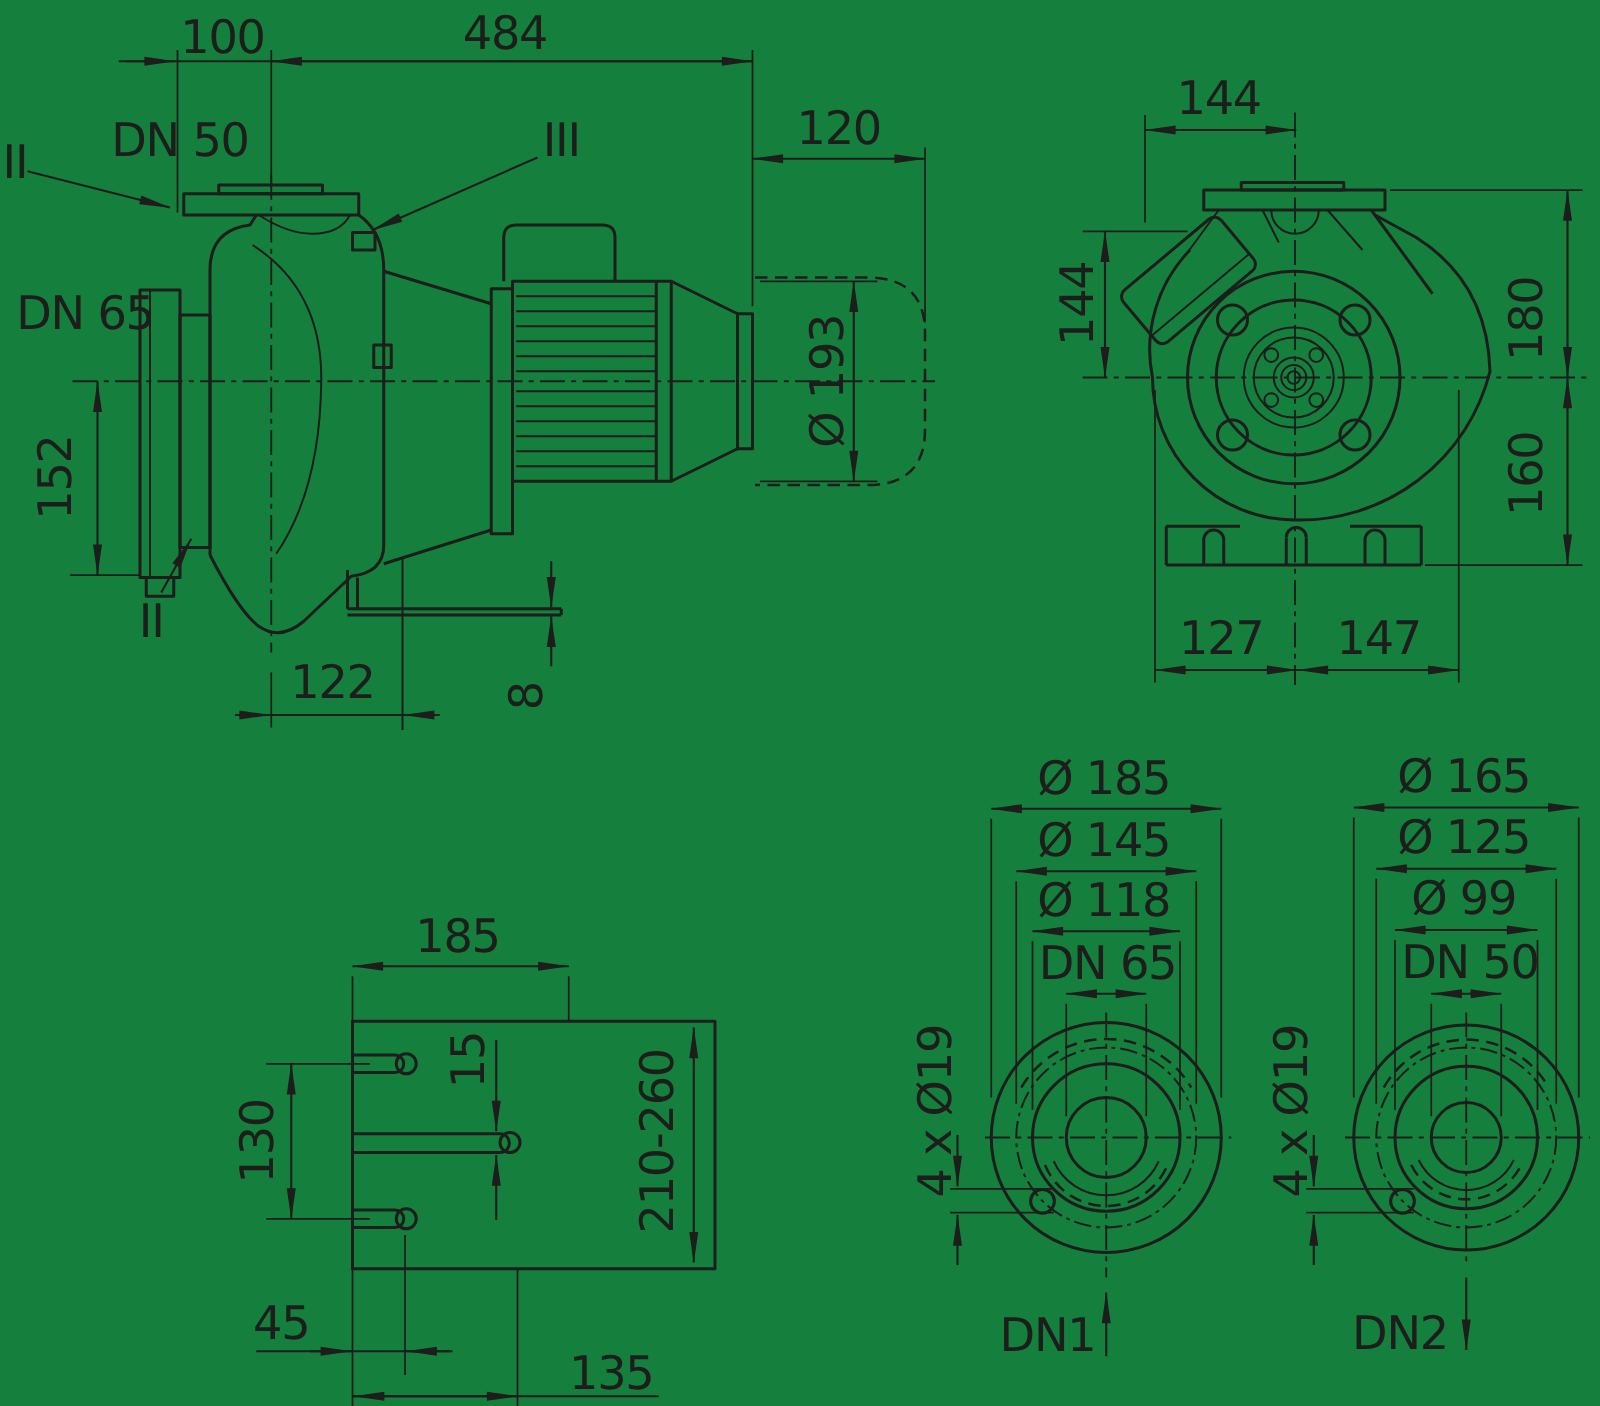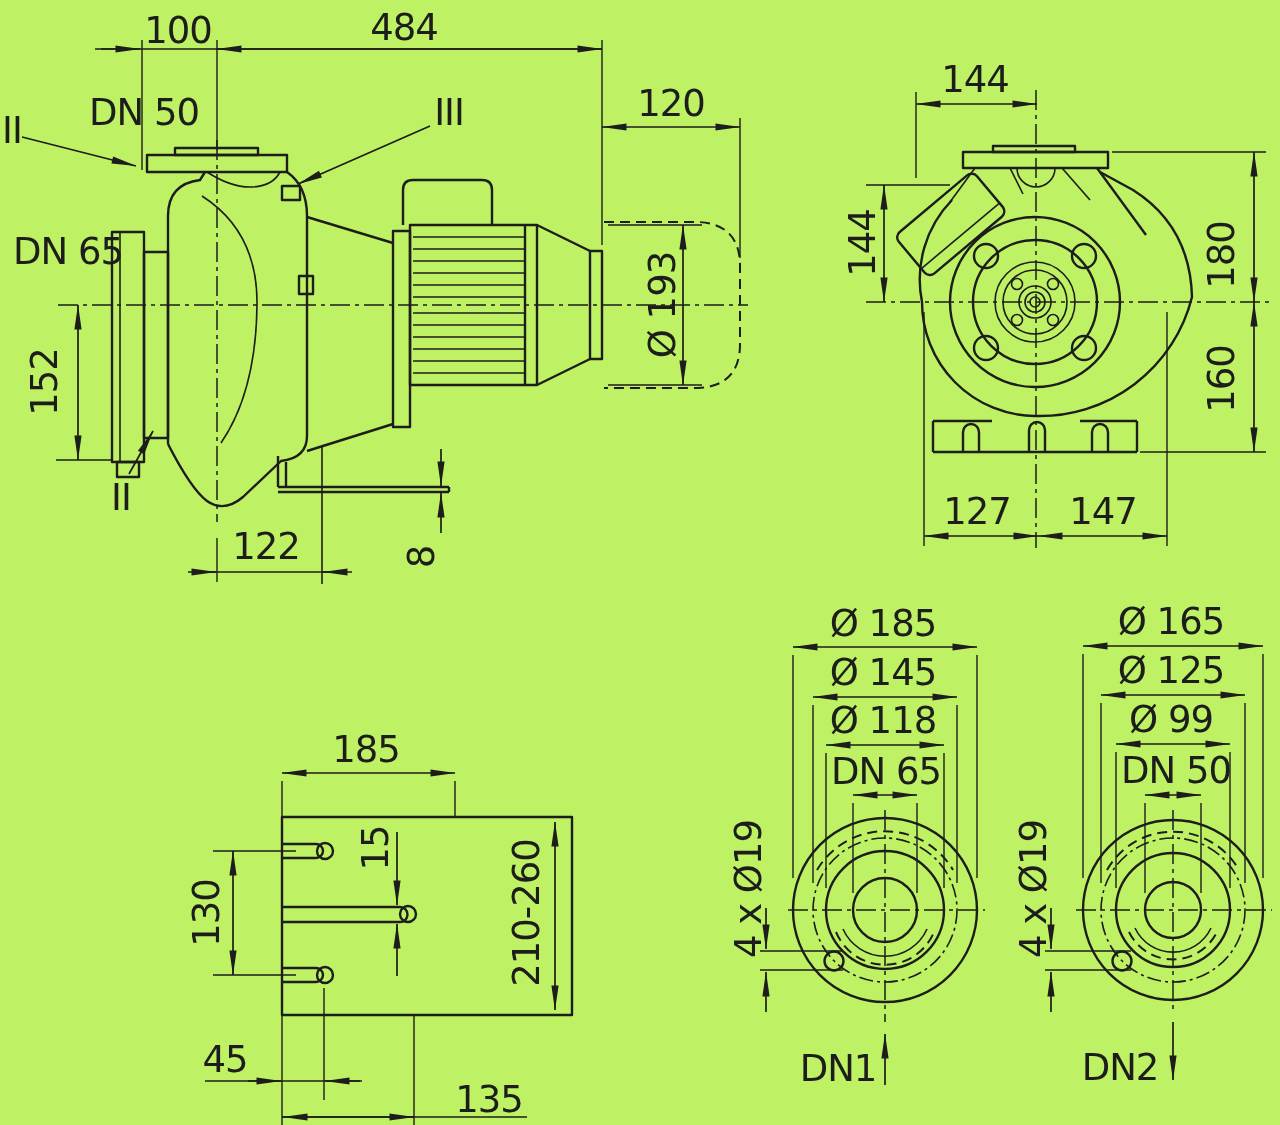--- a/index.html
+++ b/index.html
@@ -1,16 +1,16 @@
 <!DOCTYPE html>
 <html><head>
 <meta charset="utf-8">
 <style>
   html,body { margin:0; padding:0; background:#ffffff; }
-  .canvas { position:relative; width:1280px; height:1125px; background:#bef264; overflow:hidden; }
+  .canvas { position:relative; width:1280px; height:1125px; background:#15803d; overflow:hidden; }
   svg { position:absolute; left:0; top:0; }
   .obj  { stroke:#1d1d1b; stroke-width:2.4; fill:none; stroke-linejoin:round; }
   .thin { stroke-width:1.6; }
   .dim  { stroke:#1d1d1b; stroke-width:1.7; fill:none; }
   .ext  { stroke-width:1.4; }
   .cl   { stroke:#1d1d1b; stroke-width:1.5; fill:none; stroke-dasharray:20 5 4 5; }
   .hid  { stroke:#1d1d1b; stroke-width:2; fill:none; stroke-dasharray:10 6; }
   .bcl  { stroke-dasharray:14 4 3 4; stroke-width:1.6; }
   text { font-family:"DejaVu Sans","Liberation Sans",sans-serif; font-size:37px; fill:#1d1d1b;
          letter-spacing:-1px; text-anchor:middle; dominant-baseline:central; }

